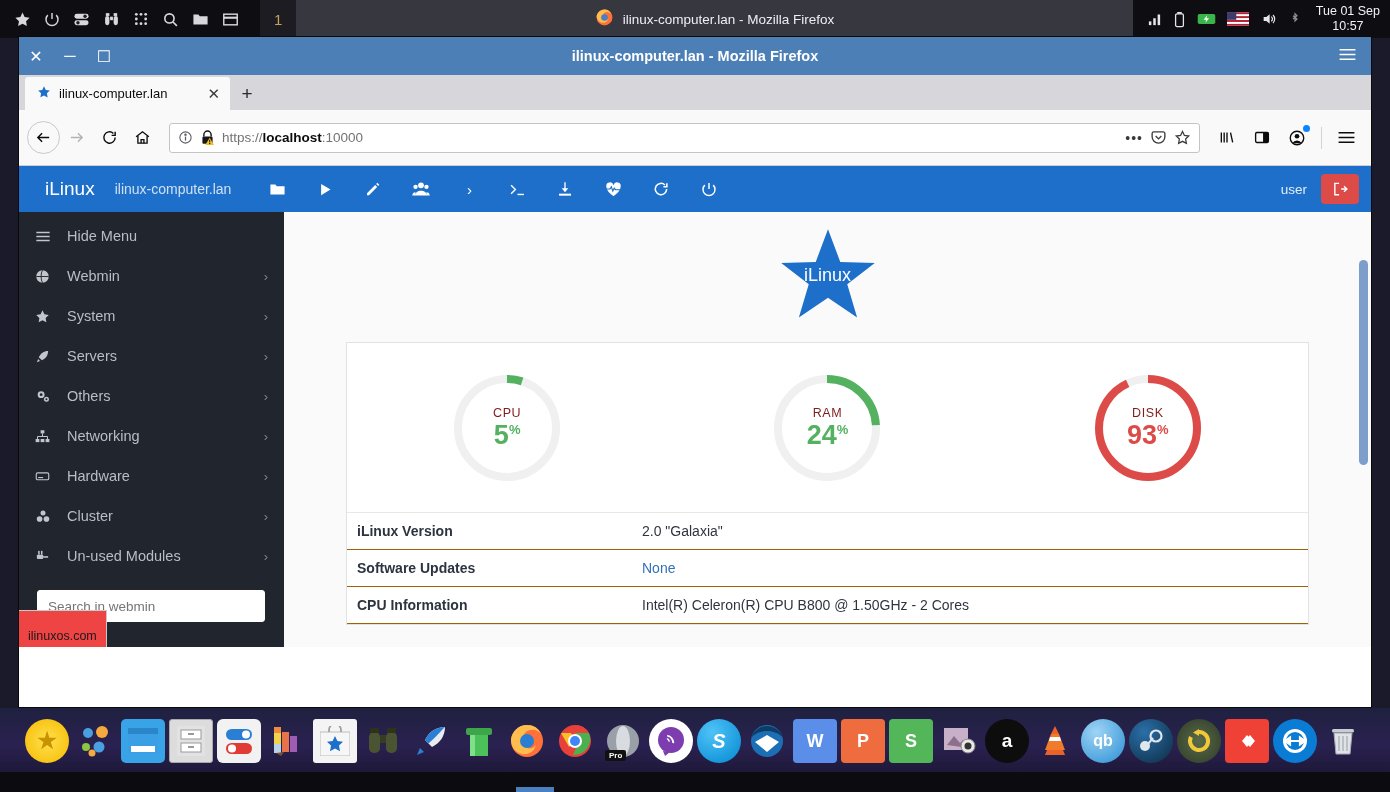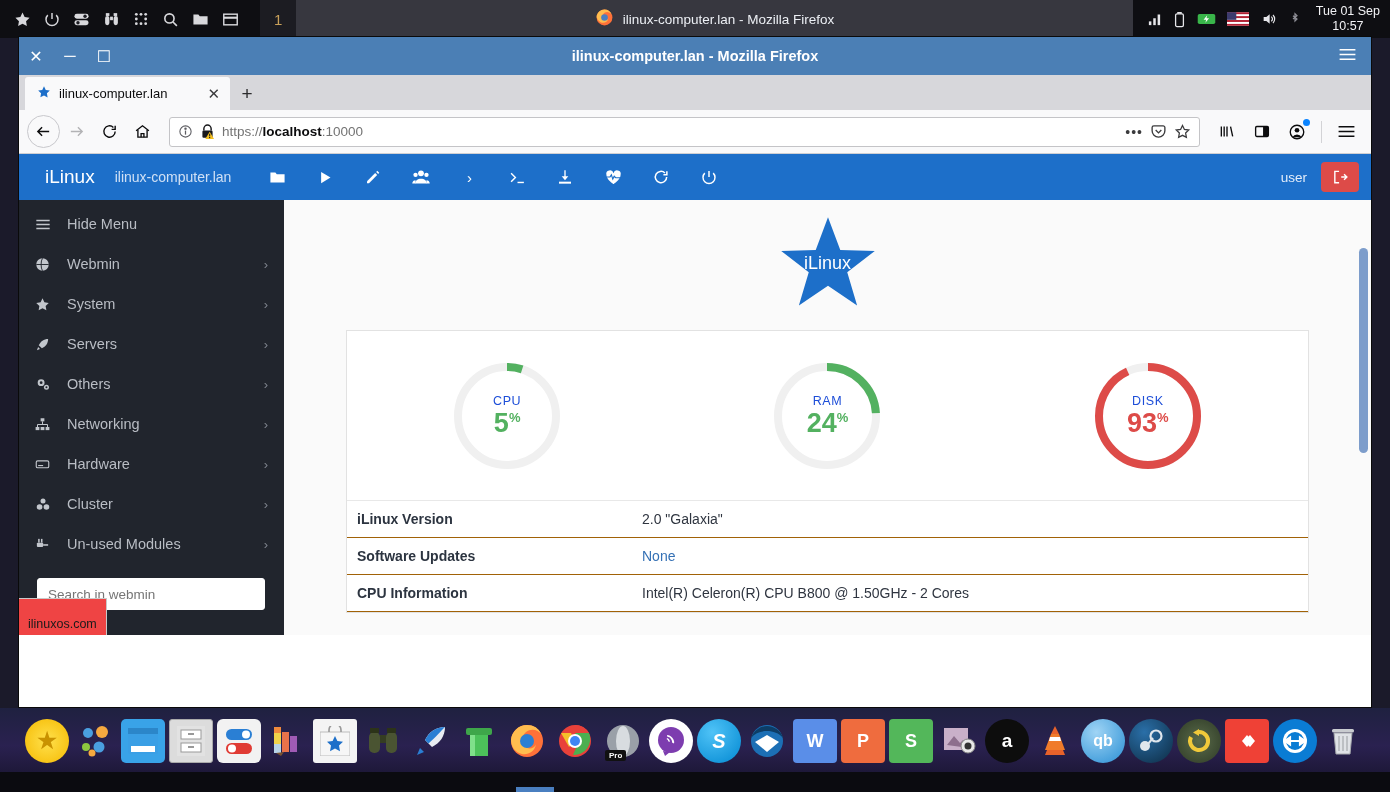--- a/index.html
+++ b/index.html
@@ -38,21 +38,21 @@
   .fftitle .hamb { position: absolute; right: 14px; color: #fff; }
 
   .fftabs { height: 35px; background: #d7d7db; display: flex; align-items: flex-end; padding-left: 6px; }
   .fftab { height: 33px; background: #f9f9fa; display: flex; align-items: center; gap: 8px;
            padding: 0 10px 0 12px; width: 205px; border-top-left-radius: 3px; border-top-right-radius: 3px; }
   .fftab .tabtitle { font-size: 13px; color: #0c0c0d; flex: 1; white-space: nowrap; overflow: hidden; }
   .fftab .tabx { color: #3b3b3d; font-size: 15px; }
   .newtab { width: 34px; height: 33px; display: flex; align-items: center; justify-content: center;
             color: #2b2b2d; font-size: 19px; }
 
-  .ffnav { height: 44px; background: #f9f9fa; display: flex; align-items: center; padding: 0 8px;
+  .ffnav { height: 56px; background: #f9f9fa; display: flex; align-items: center; padding: 0 8px;
            border-bottom: 1px solid #cfcfd3; }
   .navbtn { width: 33px; height: 33px; display: flex; align-items: center; justify-content: center;
             color: #0c0c0d; }
   .navbtn.dim { color: #b3b3b5; }
   .navbtn.circled { border: 1px solid #c8c8cc; border-radius: 50%; }
   .urlbar { flex: 1; height: 30px; margin: 0 10px; background: #fff; border: 1px solid #c4c4c7;
             border-radius: 3px; display: flex; align-items: center; padding: 0 8px; gap: 7px; }
   .urlbar .utext { font-size: 13.5px; color: #737373; flex: 1; }
   .urlbar .utext b { color: #0c0c0d; font-weight: bold; }
   .urlbar .uicon { display: flex; align-items: center; }
@@ -88,21 +88,21 @@
   .content { position: absolute; left: 265px; top: 46px; right: 0; bottom: 0;
              background: #fafafa; overflow: hidden; }
   .logowrap { height: 130px; display: flex; align-items: center; justify-content: center; }
   .card { margin: 0 62px 0 62px; border: 1px solid #e2e2e2; background: #fff; }
   .cardhdr { height: 41px; background: #f6f6f6; border-bottom: 1px solid #e2e2e2;
              display: flex; align-items: center; padding: 0 18px; font-size: 14.5px; color: #3b4452; }
   .gauges { height: 170px; display: flex; align-items: center; justify-content: space-around;
             border-bottom: 1px solid #e8e8e8; }
   .gauge { position: relative; width: 112px; height: 112px; }
   .gauge .glabel { position: absolute; left: 0; right: 0; top: 34px; text-align: center;
-                   font-size: 12.5px; letter-spacing: .6px; color: #1d4ed8; }
+                   font-size: 12.5px; letter-spacing: .6px; color: #7f1d1d; }
   .gauge .gval { position: absolute; left: 0; right: 0; top: 48px; text-align: center;
                  font-size: 27px; font-weight: bold; }
   .gauge .gval sup { font-size: 13px; font-weight: bold; vertical-align: super; }
 
   .inforow { display: flex; border-bottom: 1px solid #a16207; min-height: 37px; align-items: center; }
   .inforow .ikey { width: 295px; padding: 10px 0 10px 10px; font-size: 14px; font-weight: bold; color: #2c3440; }
   .inforow .ival { flex: 1; font-size: 14px; color: #2f3540; }
   .inforow .ival.link { color: #3571b5; }
 
   .vscroll { position: absolute; right: 2px; top: 48px; width: 11px; bottom: 2px; background: #fafafa; }

